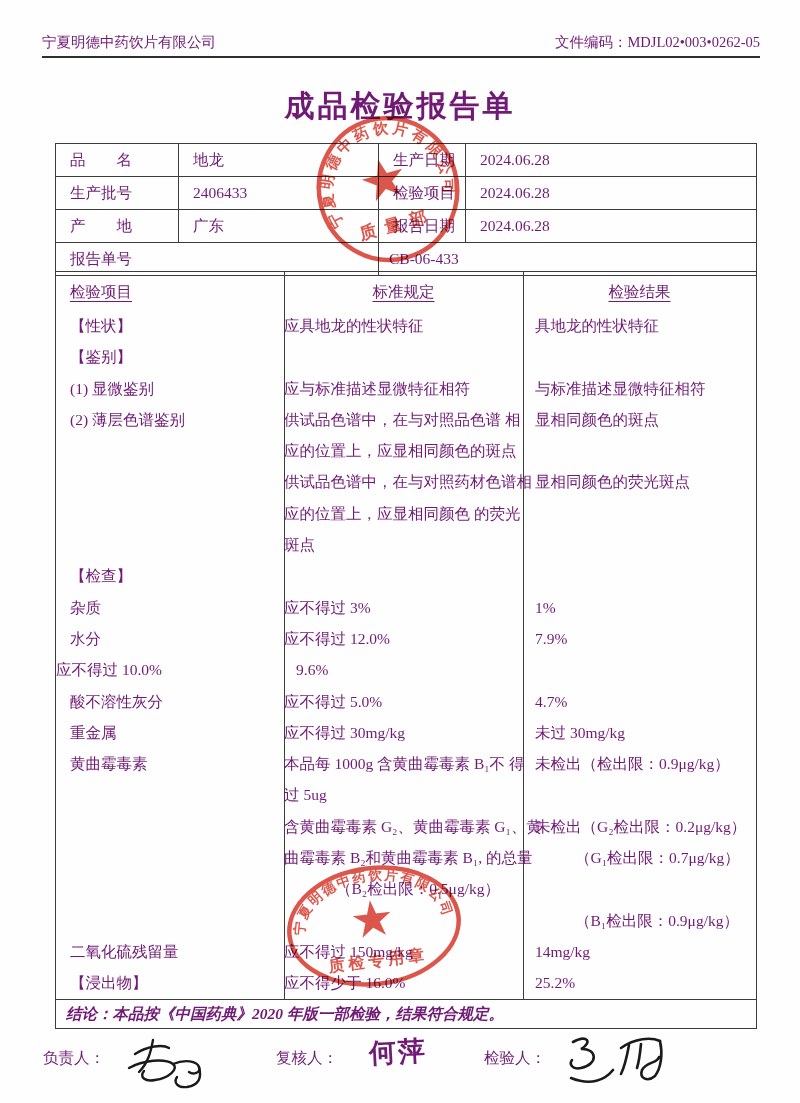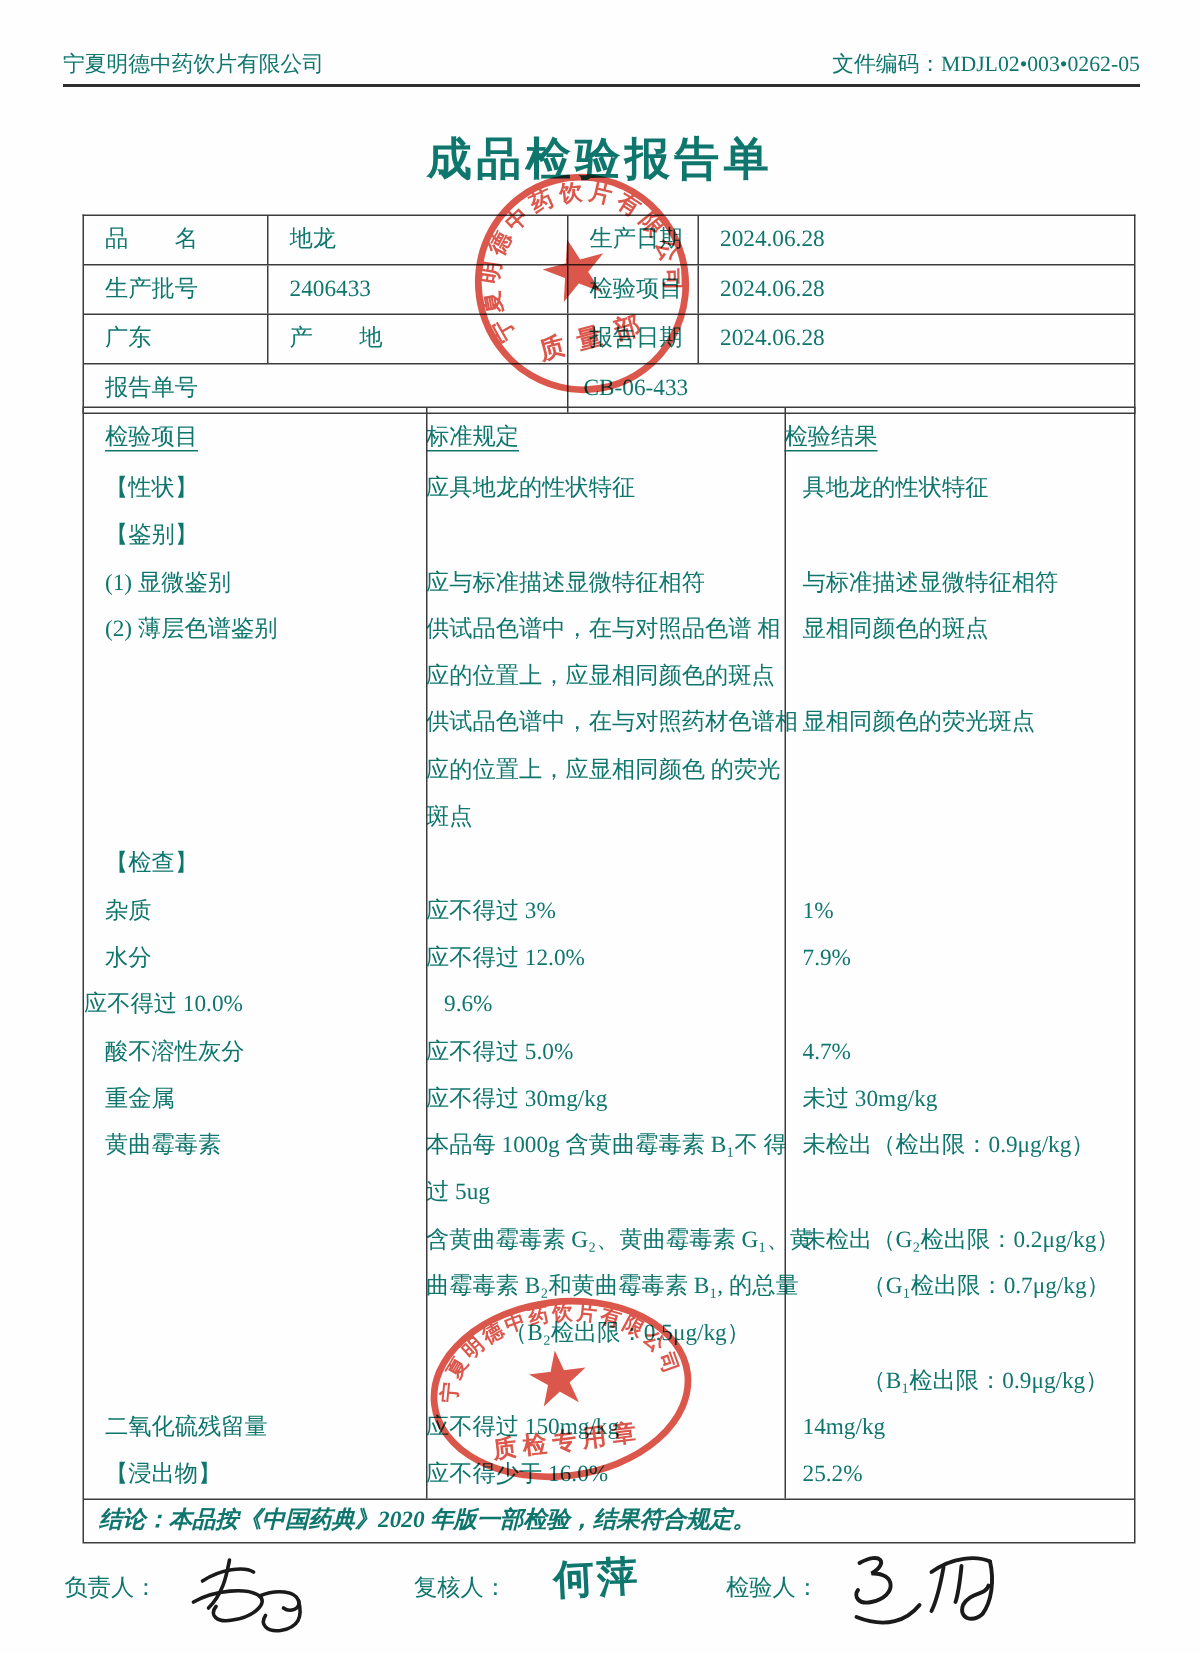--- a/index.html
+++ b/index.html
@@ -1,37 +1,37 @@
 <!DOCTYPE html>
 <html><head>
 <meta charset="utf-8">
 <style>
   html,body{margin:0;padding:0;background:#ffffff;}
   .page{position:relative;width:800px;height:1103px;background:#fefefe;overflow:hidden;
-        font-family:"Liberation Serif","DejaVu Serif","DejaVu Sans",serif;color:#0f766e;}
+        font-family:"Liberation Serif","DejaVu Serif","DejaVu Sans",serif;color:#701a75;}
 
   
   .hdr{position:absolute;left:42px;right:40px;top:33px;display:flex;justify-content:space-between;font-size:14.5px;}
   .hdr-rule{position:absolute;left:42px;right:40px;top:56px;border-top:2px solid #2e2e2e;}
 
   .title{position:absolute;left:0;top:86px;width:100%;text-align:center;
          font-size:30px;font-weight:bold;letter-spacing:3px;font-family:Liberation Mono, monospace;}
 
   
   .info{position:absolute;left:55px;top:143px;width:700px;border:1px solid #3c3c3c;border-bottom:none;font-size:15.5px;box-sizing:content-box;}
   .irow{display:grid;grid-template-columns:123px 200px 87px 290px;height:32px;line-height:32px;border-bottom:1px solid #3c3c3c;}
   .irow-last{display:grid;grid-template-columns:323px 377px;height:32px;line-height:32px;border-bottom:1px solid #3c3c3c;}
   .cell{padding-left:14px;overflow:hidden;white-space:nowrap;box-sizing:border-box;}
   .bR{border-right:1px solid #3c3c3c;}
 
   
   .insp{position:absolute;left:55px;top:271px;width:700px;border:1px solid #3c3c3c;font-size:15.5px;}
   .ihead{display:grid;grid-template-columns:228px 239px 233px;height:38px;line-height:40px;}
   .ihead .h1{padding-left:14px;}
-  .ihead .h2,.ihead .h3{}
+  .ihead .h2,.ihead .h3{text-align:center;}
   .ihead span{text-decoration:underline;text-underline-offset:4px;}
   .iline{display:grid;grid-template-columns:228px 239px 233px;height:31.3px;line-height:31.3px;}
   .c{overflow:visible;white-space:nowrap;box-sizing:border-box;}
   .i1{padding-left:14px;}
   .i2{}
   .i3{padding-left:12px;}
   .i3.ind{padding-left:52px;}
   .vline{position:absolute;top:0;width:1px;height:727px;background:#3c3c3c;}
   .concl{height:28px;line-height:28px;border-top:1px solid #3c3c3c;font-weight:bold;padding-left:10px;font-style:italic;}
 
@@ -64,22 +64,22 @@
       <div class="cell bR">生产日期</div>
       <div class="cell">2024.06.28</div>
     </div>
     <div class="irow">
       <div class="cell bR">生产批号</div>
       <div class="cell bR">2406433</div>
       <div class="cell bR">检验项目</div>
       <div class="cell">2024.06.28</div>
     </div>
     <div class="irow">
+      <div class="cell bR">产　　地</div>
       <div class="cell bR">广东</div>
-      <div class="cell bR">产　　地</div>
       <div class="cell bR">报告日期</div>
       <div class="cell">2024.06.28</div>
     </div>
     <div class="irow-last">
       <div class="cell bR">报告单号</div>
       <div class="cell" style="padding-left:10px">CB-06-433</div>
     </div>
   </div>
 
   <div class="insp">

